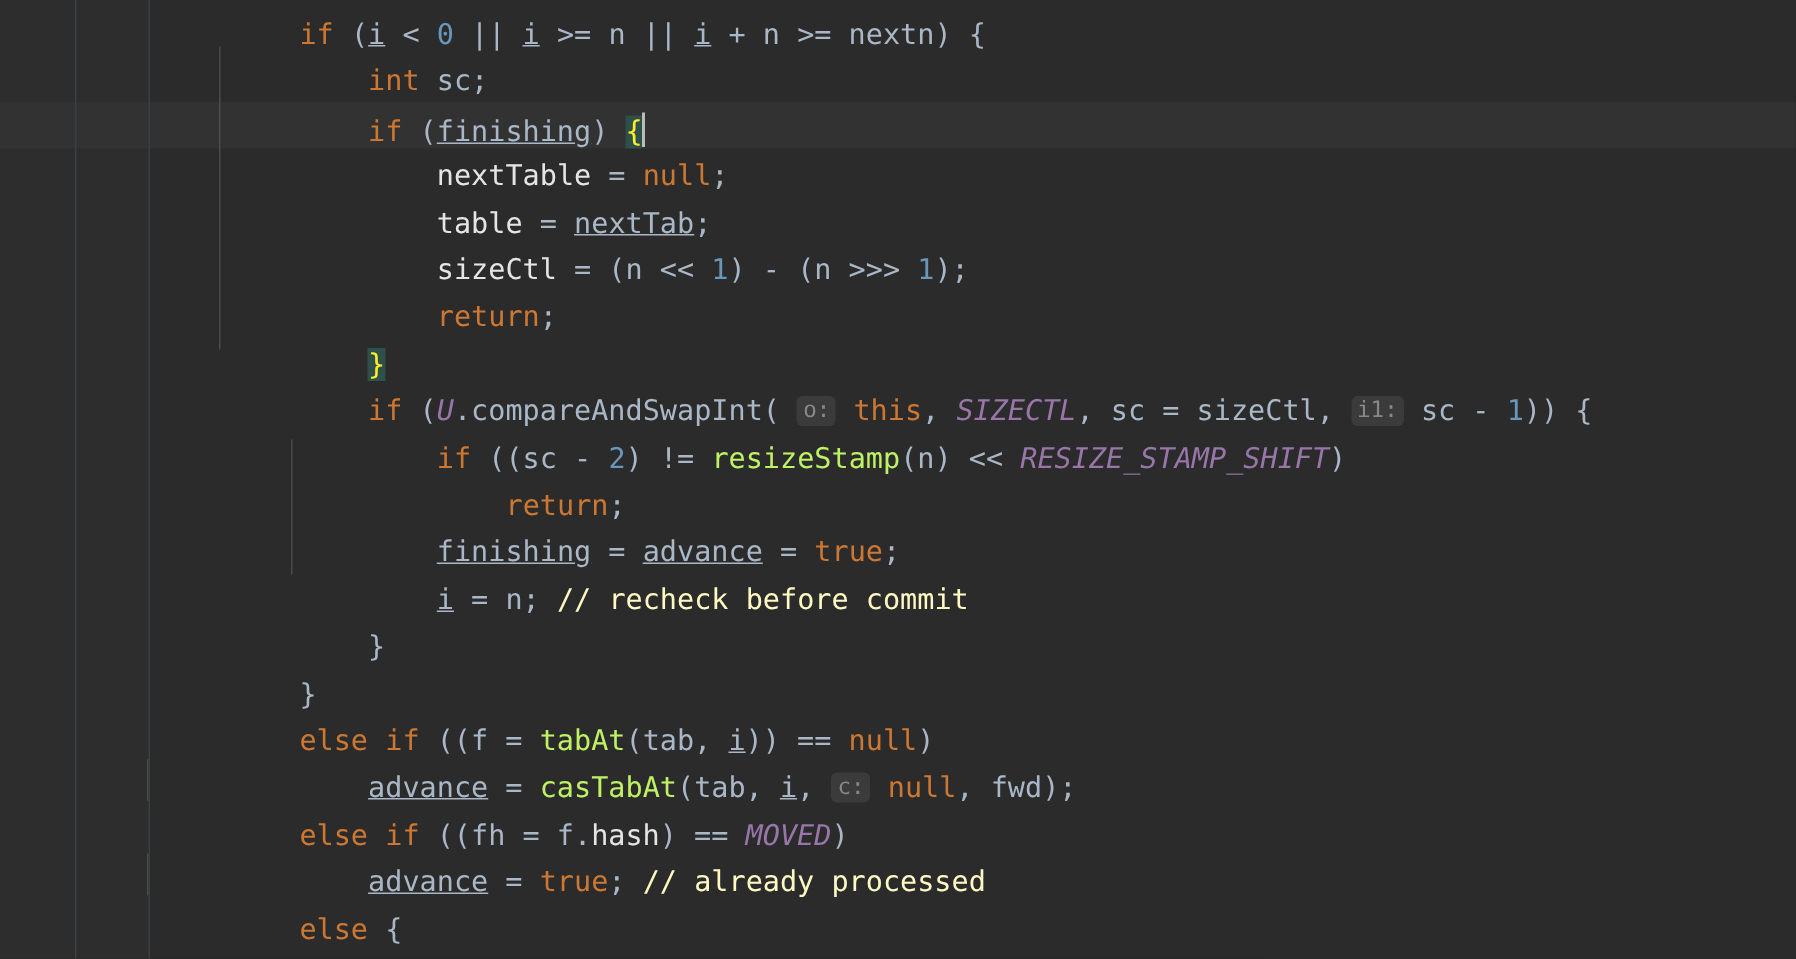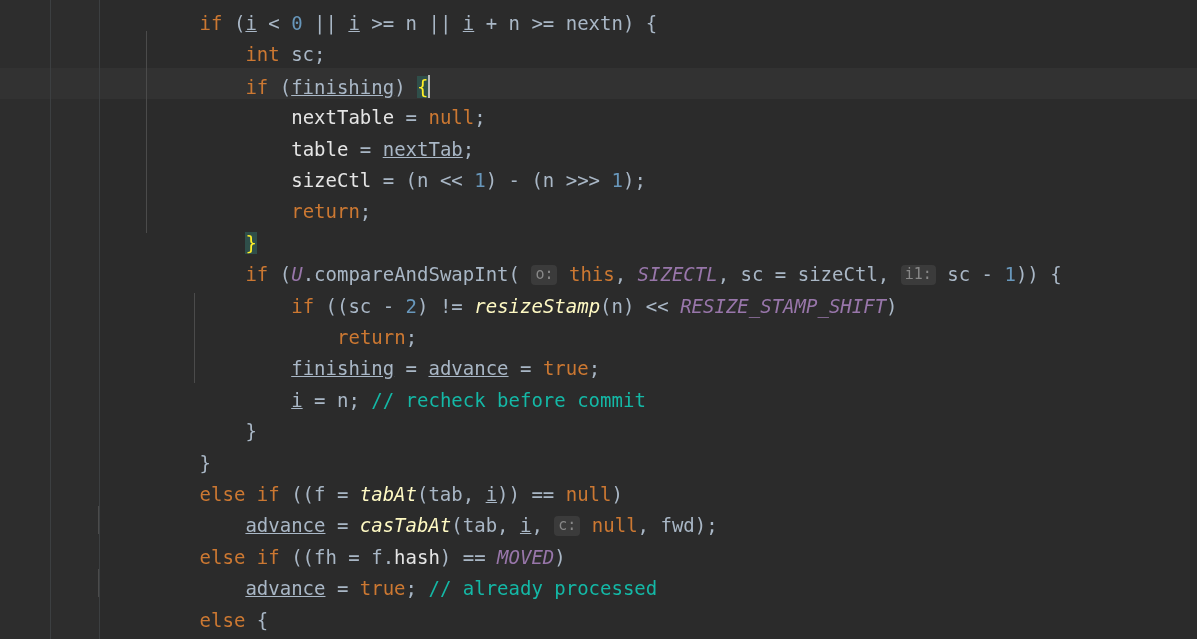--- a/index.html
+++ b/index.html
@@ -64,22 +64,22 @@
     background: #4b4b4b;
   }
 
   
   .kw   { color: #cc7832; }            
   .pl   { color: #a9b7c6; }            
   .num  { color: #6897bb; }            
   .fld  { color: #e5e5e5; }            
   .fldi { color: #9876aa; font-style: italic; }   
   .loc  { color: #a9b7c6; text-decoration: underline; } 
-  .mth  { color: #fef9c3; font-style: italic; }   
-  .cmt  { color: #14b8a6; }            
+  .mth  { color: #bef264; }   
+  .cmt  { color: #fef9c3; }            
   .brace-hl {
     color: #ffef28;
     background: #2f4f4a;
   }
 
   
   .inlay {
     display: inline-block;
     background: #3b3b3b;
     color: #888888;

